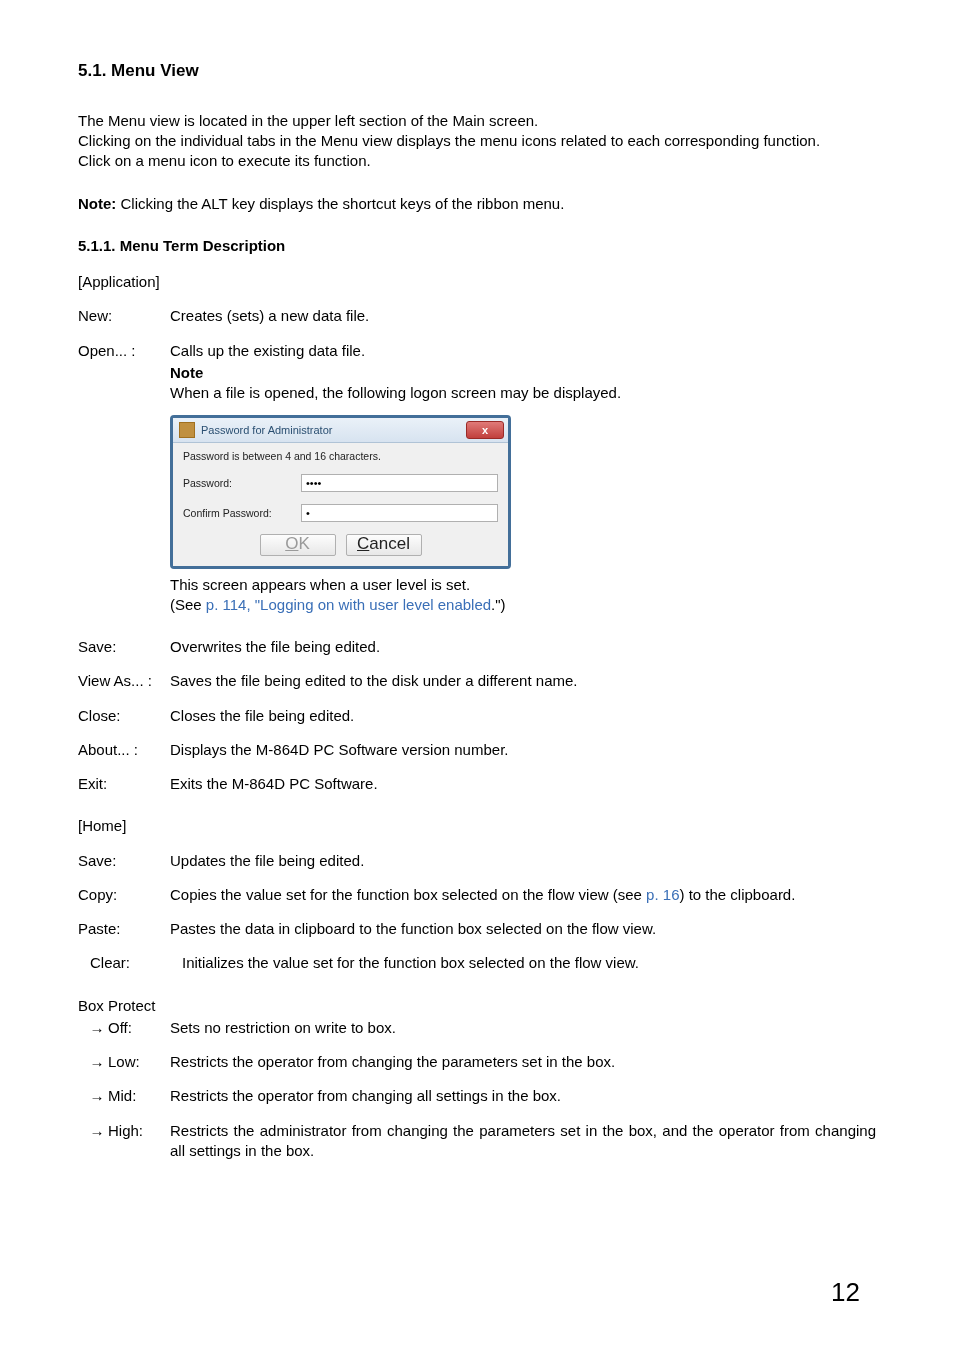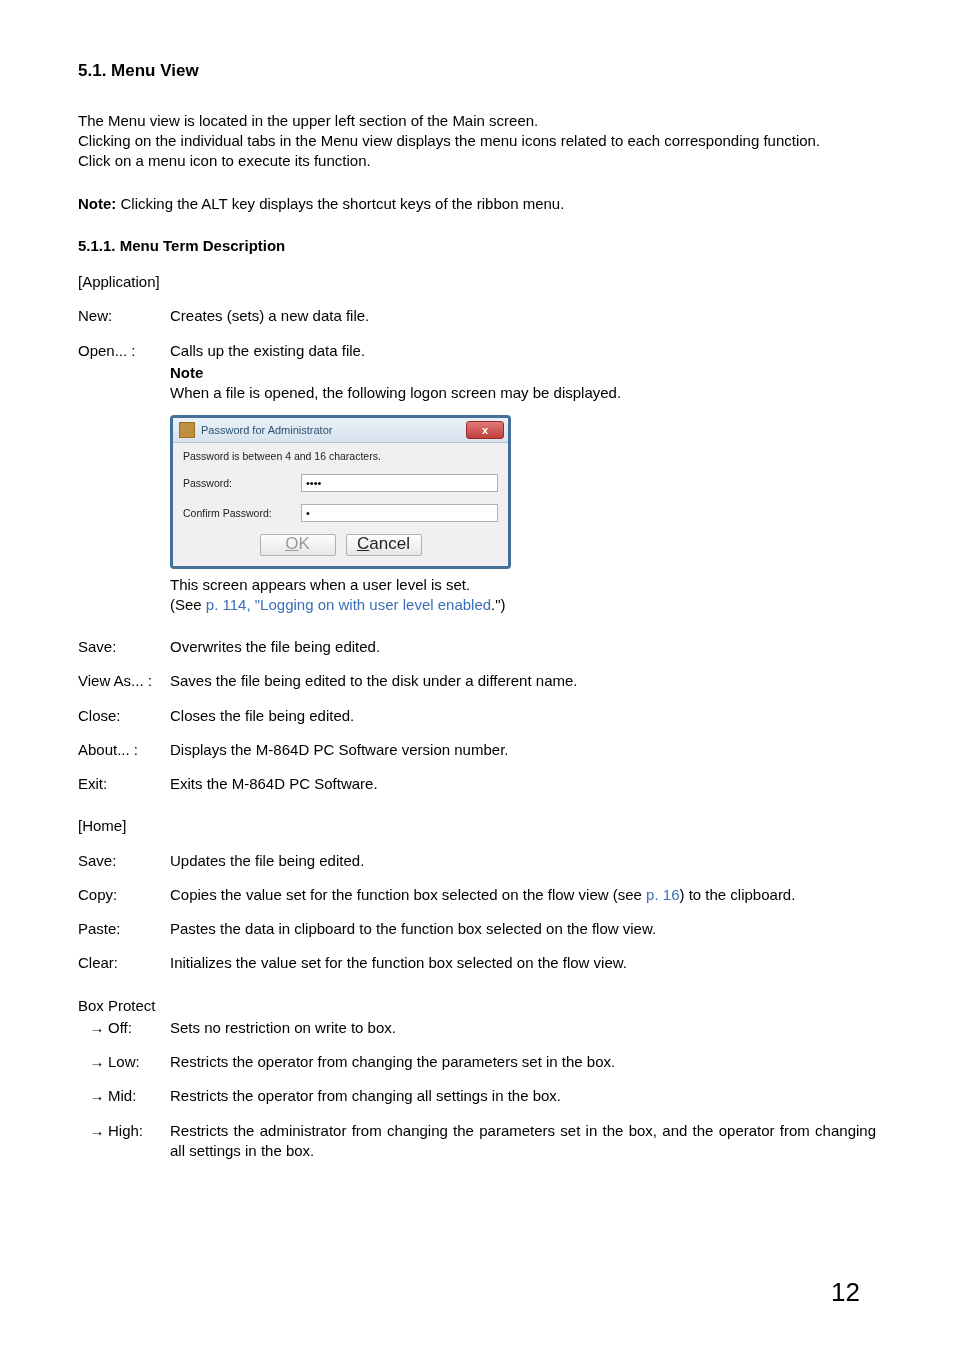--- a/index.html
+++ b/index.html
@@ -296,21 +296,21 @@
     <div class="term-desc">
       <span>Copies the value set for the function box selected on the flow view (see </span><span class="blue-link">p. 16</span><span>) to the clipboard.</span>
     </div>
   </div>
 
   <div class="term-row">
     <div class="term-label">Paste:</div>
     <div class="term-desc">Pastes the data in clipboard to the function box selected on the flow view.</div>
   </div>
 
-  <div class="term-row" style="margin-bottom:22px;">
+  <div class="term-row" style="margin-bottom:22px;margin-left:12px;">
     <div class="term-label">Clear:</div>
     <div class="term-desc">Initializes the value set for the function box selected on the flow view.</div>
   </div>
 
   <div style="margin-bottom:2px;">Box Protect</div>
 
   <div class="box-protect-row">
     <div class="box-protect-label">
       <span class="arrow">→</span>
       <span class="lab-text">Off:</span>

